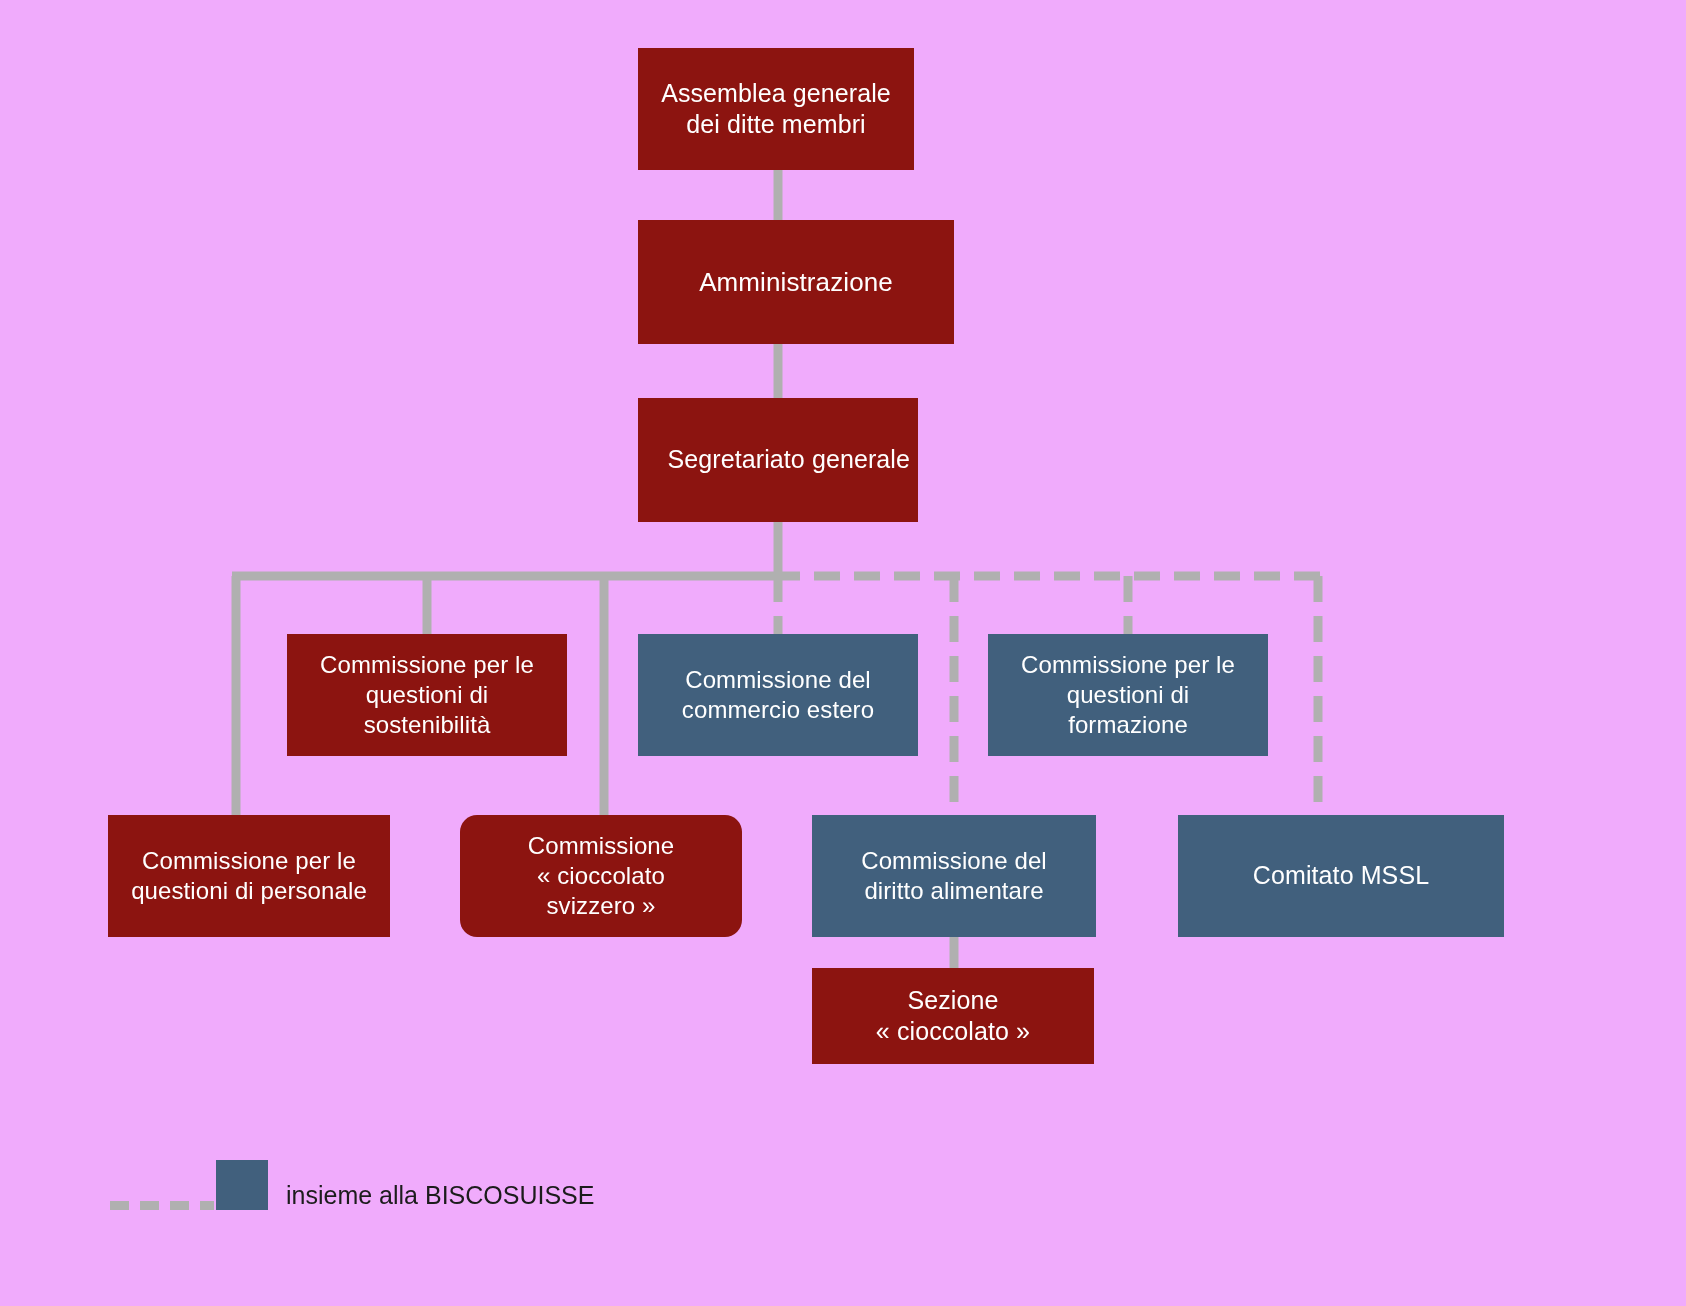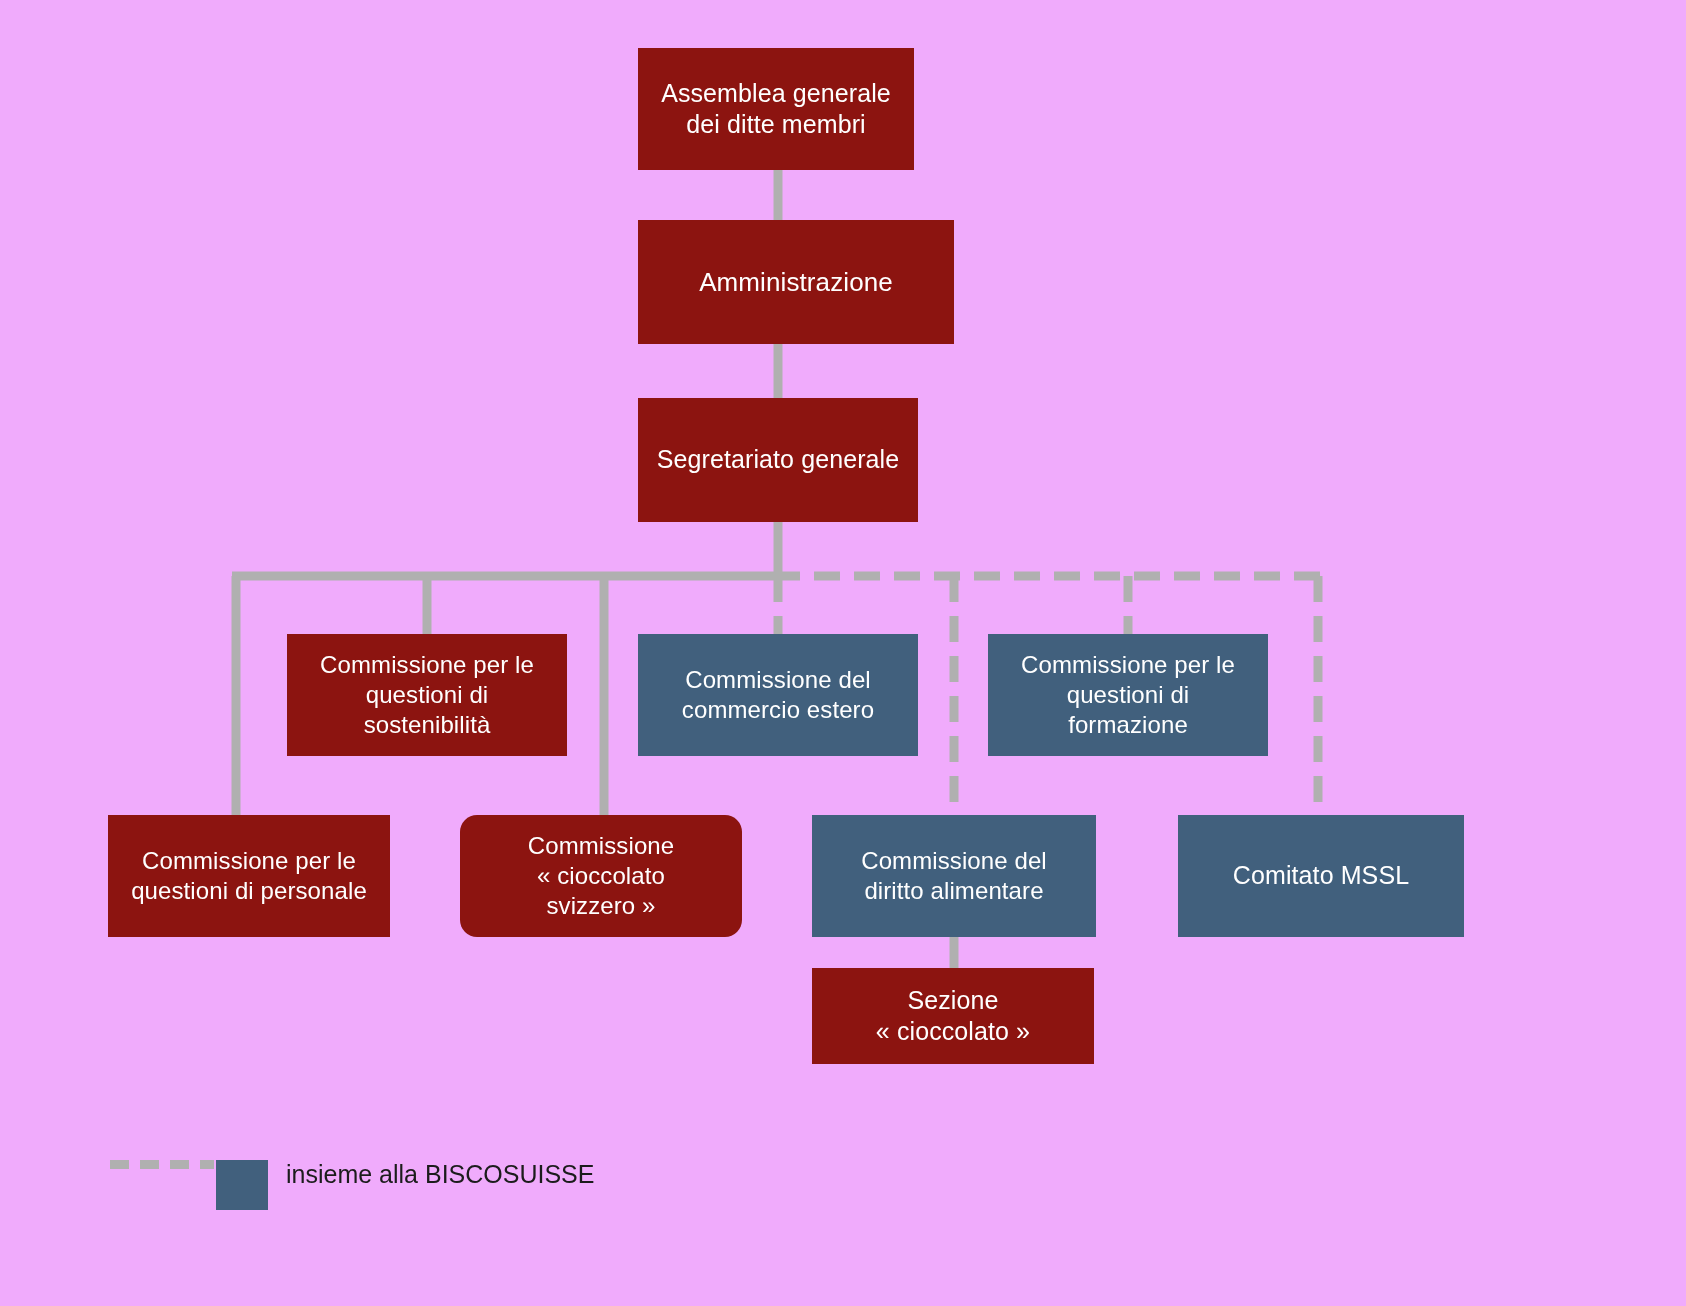--- a/index.html
+++ b/index.html
@@ -41,21 +41,21 @@
   }
   .node.red  { background: #8c1410; }
   .node.blue { background: #41607d; }
   .node .lbl { display: block; white-space: pre-line; }
 
   #legend {
     position: absolute;
     left: 110px;
     top: 1160px;
     display: flex;
-    align-items: flex-start;
+    align-items: flex-end;
     z-index: 4;
   }
   #legend .dash {
     width: 104px;
     height: 9px;
     background-image: repeating-linear-gradient(
         to right,
         #b0b0b0 0px, #b0b0b0 19px,
         rgba(0,0,0,0) 19px, rgba(0,0,0,0) 30px);
   }
@@ -105,21 +105,21 @@
 
   <div class="node red" style="left:638px; top:48px; width:276px; height:122px; font-size:25px;">
     <span class="lbl">Assemblea generale
 dei ditte membri</span>
   </div>
 
   <div class="node red" style="left:638px; top:220px; width:316px; height:124px; font-size:26px;">
     <span class="lbl">Amministrazione</span>
   </div>
 
-  <div class="node red" style="left:638px; top:398px; width:280px; height:124px; font-size:25px;">
+  <div class="node red" style="left:638px; top:398px; width:280px; height:124px; font-size:25px;justify-content:flex-end;">
     <span class="lbl">Segretariato generale</span>
   </div>
 
   <div class="node red" style="left:287px; top:634px; width:280px; height:122px; font-size:24px;">
     <span class="lbl">Commissione per le
 questioni di
 sostenibilità</span>
   </div>
 
   <div class="node blue" style="left:638px; top:634px; width:280px; height:122px; font-size:24px;">
@@ -142,21 +142,21 @@
     <span class="lbl">Commissione
 « cioccolato
 svizzero »</span>
   </div>
 
   <div class="node blue" style="left:812px; top:815px; width:284px; height:122px; font-size:24px;">
     <span class="lbl">Commissione del
 diritto alimentare</span>
   </div>
 
-  <div class="node blue" style="left:1178px; top:815px; width:286px; height:122px; font-size:25px;">
+  <div class="node blue" style="left:1178px; top:815px; width:326px; height:122px; font-size:25px;">
     <span class="lbl">Comitato MSSL</span>
   </div>
 
   <div class="node red" style="left:812px; top:968px; width:282px; height:96px; font-size:25px;">
     <span class="lbl">Sezione
 « cioccolato »</span>
   </div>
 
   <div id="legend">
     <span class="dash"></span>

